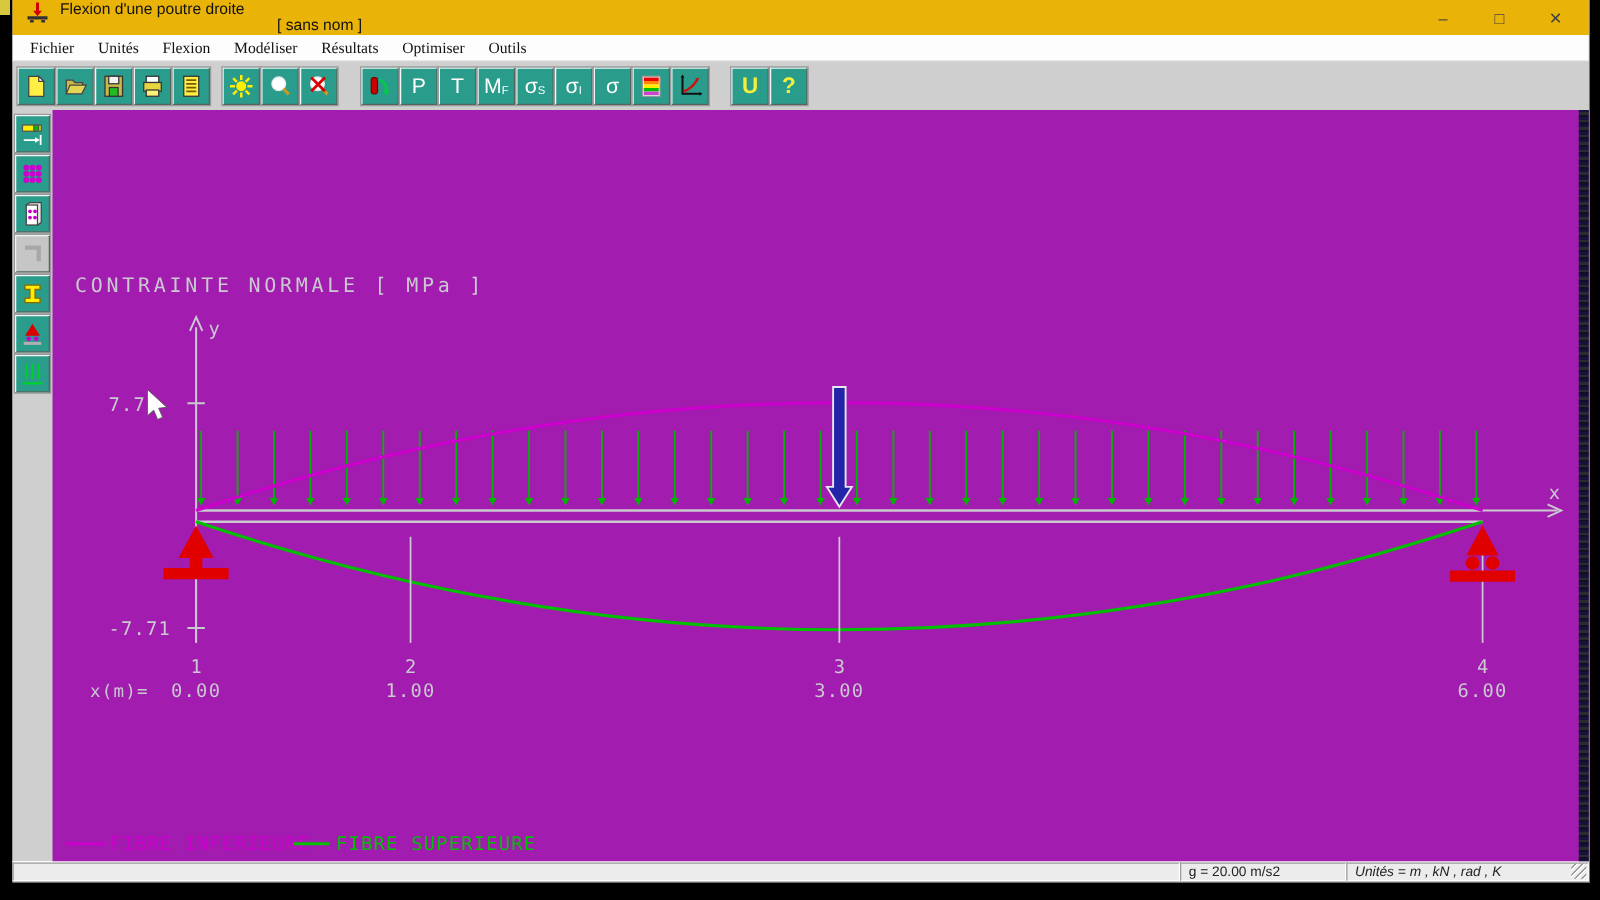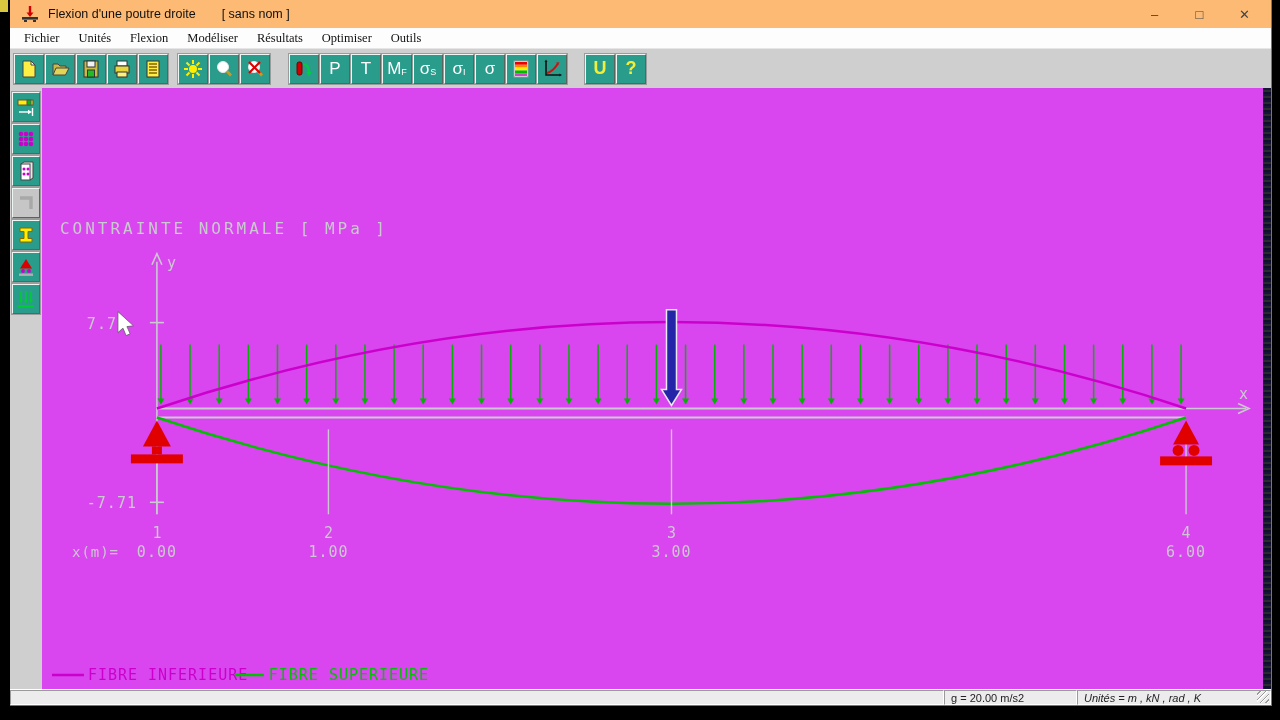--- a/index.html
+++ b/index.html
@@ -6,25 +6,25 @@
   html,body { width:1280px; height:720px; background:#000; overflow:hidden;
               font-family:"Liberation Sans", sans-serif; }
   .stage { position:relative; width:1280px; height:720px; background:#000; }
   .artifact-corner { position:absolute; left:0; top:0; width:8px; height:12px; background:#d8c840; }
 
   .window { position:absolute; left:10px; top:0; width:1262px; height:706px;
             background:#cfcfcf; display:flex; flex-direction:column;
             border-right:1px solid #777; border-bottom:1px solid #777; }
 
   
-  .titlebar { height:28px; background:#fdba74; display:flex; align-items:center;
+  .titlebar { height:28px; background:#eab308; display:flex; align-items:flex-start;
               padding:0 4px 0 10px; flex:none; }
   .app-icon { width:20px; height:20px; margin-right:8px; flex:none; }
   .title-text { font-size:12.5px; color:#111; }
-  .title-doc { font-size:12.5px; color:#111; margin-left:26px; }
+  .title-doc { font-size:12.5px; color:#111; margin-left:26px;margin-top:13px; }
   .win-controls { margin-left:auto; display:flex; height:100%; }
   .win-btn { width:45px; height:100%; display:flex; align-items:center; justify-content:center;
              color:#444; font-size:13px; cursor:default; }
 
   
   .menubar { height:20px; background:#fdfdfd; display:flex; align-items:center;
              gap:19px; padding:0 14px; flex:none;font-family:Liberation Serif, serif; }
   .menu-item { font-size:12.5px; color:#111; }
 
   
@@ -43,21 +43,21 @@
   
   .main { flex:1 1 auto; display:flex; min-height:0; }
   .sidebar { width:32px; background:#cfcfcf; flex:none; display:flex; flex-direction:column;
              align-items:center; padding-top:4px; gap:2px; }
   .sb-btn { width:28px; height:30px; background:#2a9c8c;
             border:1px solid; border-color:#eef5f2 #56665f #56665f #eef5f2;
             outline:1px solid #9b9b9b;
             display:flex; align-items:center; justify-content:center; }
   .sb-btn.disabled { background:#c6c6c6; }
 
-  .canvas { flex:1 1 auto; background:#d946ef; position:relative; min-width:0; }
+  .canvas { flex:1 1 auto; background:#a21caf; position:relative; min-width:0; }
   .canvas svg.diagram { position:absolute; left:0; top:0; width:100%; height:100%; }
   .right-artifact { position:absolute; right:0; top:0; width:8px; height:100%;
     background:repeating-linear-gradient(180deg,#15153a 0 2px,#2a2a30 2px 4px,#101028 4px 6px); }
 
   
   .statusbar { height:16px; background:#ececec; display:flex; flex:none;
                border-top:1px solid #ffffff; font-size:11px; color:#222; }
   .sb-panel { border:1px solid; border-color:#9a9a9a #ffffff #ffffff #9a9a9a;
               display:flex; align-items:center; padding:0 6px; height:100%; }
   .sb-panel.fill { flex:1 1 auto; }

